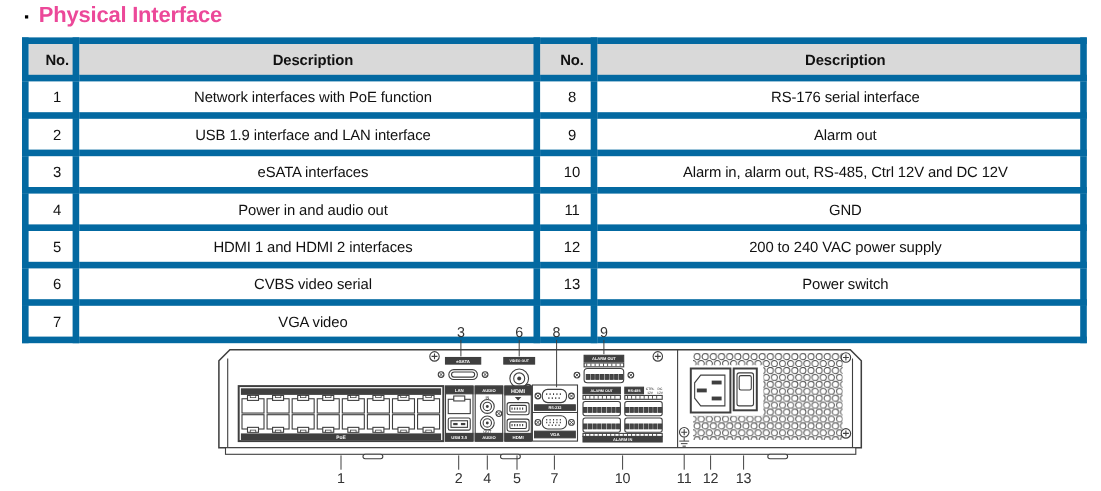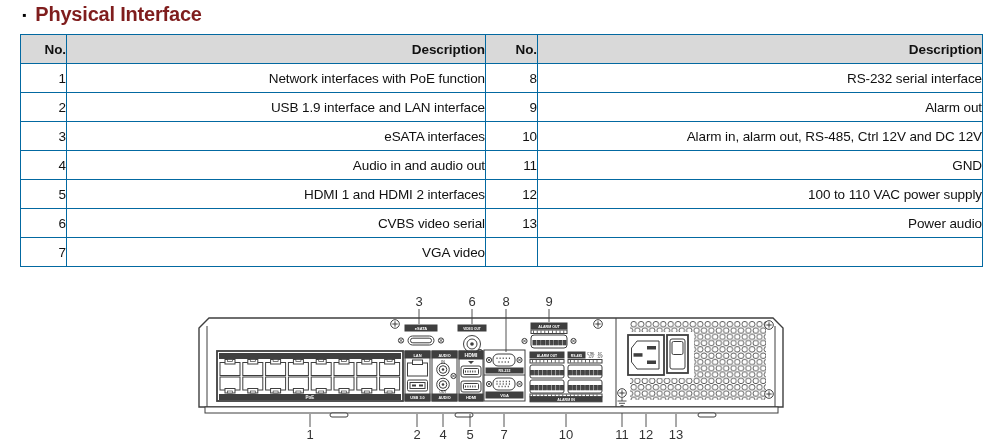--- a/index.html
+++ b/index.html
@@ -1,25 +1,25 @@
 <!DOCTYPE html>
 <html><head>
 <meta charset="utf-8">
 <style>
   html,body{margin:0;padding:0;background:#fff;}
   #page{position:relative;width:1001px;height:446px;background:#fff;overflow:hidden;
         font-family:"Liberation Sans",sans-serif;color:#111;}
   
   #title{position:absolute;left:22px;top:3px;display:flex;align-items:center;}
   #title .bullet{font-size:12px;margin-right:9px;color:#000;}
-  #title .txt{font-size:20px;font-weight:bold;letter-spacing:-0.2px;color:#7f1d1d;}
+  #title .txt{font-size:20px;font-weight:bold;letter-spacing:-0.2px;color:#ec4899;}
   
   table.iface{position:absolute;left:20px;top:34px;width:962px;border-collapse:collapse;
               table-layout:fixed;font-size:13.5px;letter-spacing:-0.1px;}
-  table.iface td,table.iface th{border:1px solid #0369a1;padding:0 0 0 12px;text-align:right;
+  table.iface td,table.iface th{border:6px solid #0369a1;padding:0 0 0 12px;text-align:center;
               height:28px;vertical-align:middle;white-space:nowrap;overflow:hidden;}
   table.iface th{background:#d9d9d9;font-weight:bold;font-size:13.5px;}
   col.cno1{width:46px;} col.cd1{width:419px;} col.cno2{width:52px;} col.cd2{width:445px;}
   
   #diagram{position:absolute;left:0;top:288px;}
   #diagram text{font-family:"Liberation Sans",sans-serif;stroke:none;}
   .lbl{fill:#fff;font-weight:bold;text-anchor:middle;}
   .blkt{fill:#222;text-anchor:middle;}
   .co{font-size:13px;fill:#333;text-anchor:middle;}
 </style>
@@ -44,51 +44,51 @@
         <tr>
       <th>No.</th>
       <th>Description</th>
       <th>No.</th>
       <th>Description</th>
     </tr>
     <tr>
       <td>1</td>
       <td>Network interfaces with PoE function</td>
       <td>8</td>
-      <td>RS-232 serial interface</td>
+      <td>RS-176 serial interface</td>
     </tr>
     <tr>
       <td>2</td>
       <td>USB 1.9 interface and LAN interface</td>
       <td>9</td>
       <td>Alarm out</td>
     </tr>
     <tr>
       <td>3</td>
       <td>eSATA interfaces</td>
       <td>10</td>
       <td>Alarm in, alarm out, RS-485, Ctrl 12V and DC 12V</td>
     </tr>
     <tr>
       <td>4</td>
-      <td>Audio in and audio out</td>
+      <td>Power in and audio out</td>
       <td>11</td>
       <td>GND</td>
     </tr>
     <tr>
       <td>5</td>
       <td>HDMI 1 and HDMI 2 interfaces</td>
       <td>12</td>
-      <td>100 to 110 VAC power supply</td>
+      <td>200 to 240 VAC power supply</td>
     </tr>
     <tr>
       <td>6</td>
       <td>CVBS video serial</td>
       <td>13</td>
-      <td>Power audio</td>
+      <td>Power switch</td>
     </tr>
     <tr>
       <td>7</td>
       <td>VGA video</td>
       <td></td>
       <td></td>
     </tr>
   </tbody>
     </table>
 

